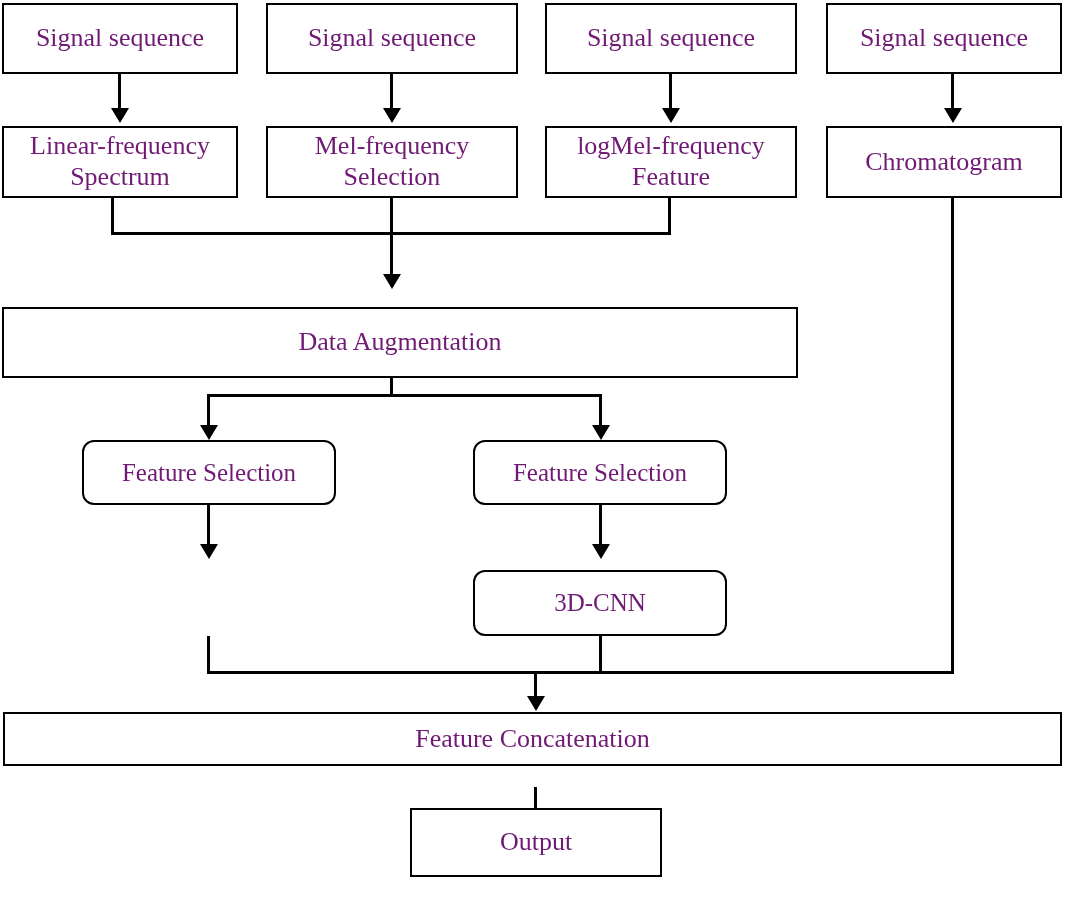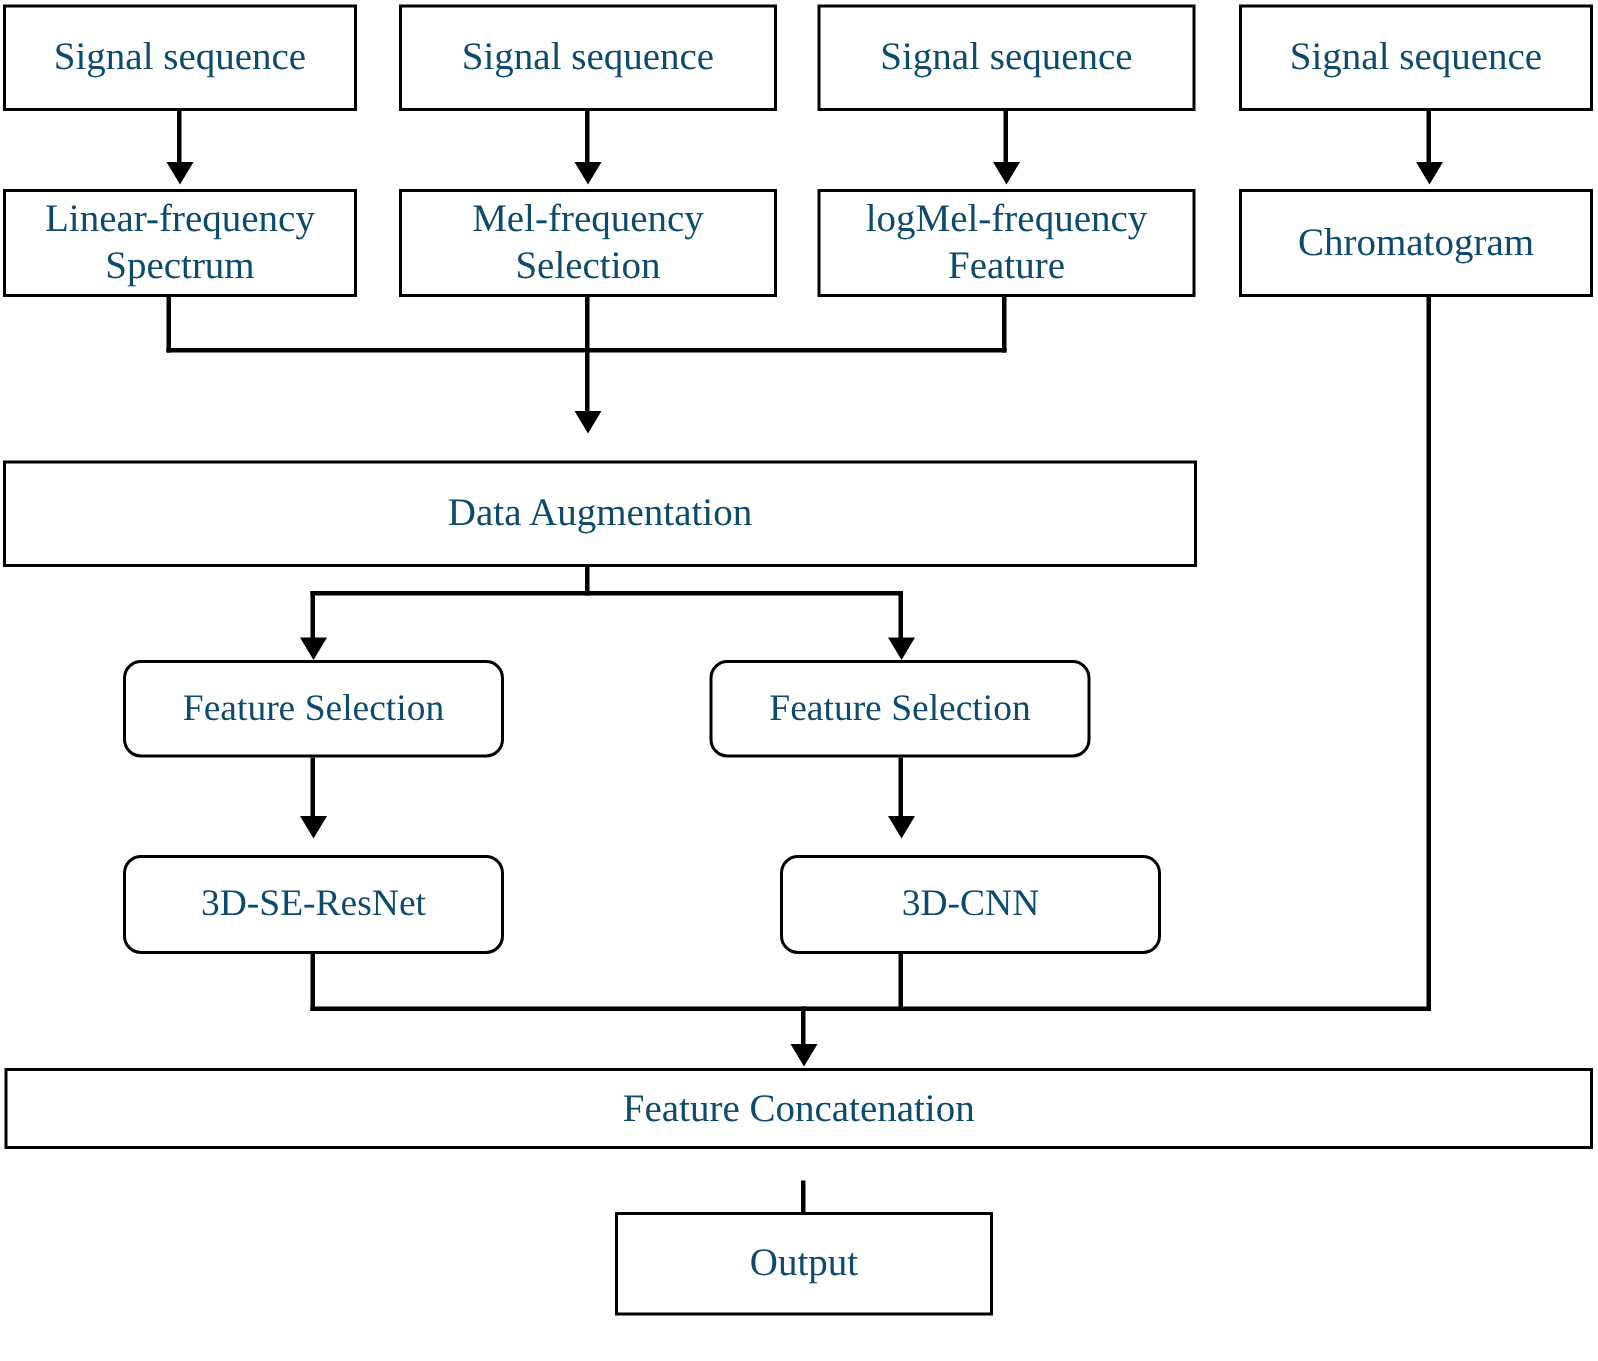--- a/index.html
+++ b/index.html
@@ -18,21 +18,21 @@
   }
   .node {
     position: absolute;
     box-sizing: border-box;
     border: 2.5px solid #000000;
     background: #ffffff;
     display: flex;
     align-items: center;
     justify-content: center;
     text-align: center;
-    color: #0c4a6e;
+    color: #701a75;
     font-size: 26px;
     line-height: 1.18;
     z-index: 3;
   }
   .node .label {
     display: block;
     padding: 0 6px;
     white-space: pre-line;
   }
   .node.small { font-size: 25px; border-radius: 12px; }
@@ -124,24 +124,21 @@
   </div>
   <div class="node small" style="left:473px; top:440px; width:254px; height:65px;">
     <span class="label">Feature Selection</span>
   </div>
 
   <div class="vline" style="left:207px; top:505px; height:46px;"></div>
   <div class="arrowhead" style="left:199.5px; top:544px;"></div>
   <div class="vline" style="left:599px; top:505px; height:46px;"></div>
   <div class="arrowhead" style="left:591.5px; top:544px;"></div>
 
-  <div class="node small" style="left:82px; top:570px; width:254px; height:66px;">
-    <span class="label">3D-SE-ResNet</span>
-  </div>
-  <div class="node small" style="left:473px; top:570px; width:254px; height:66px;margin-left:47px;">
+  <div class="node small" style="left:473px; top:570px; width:254px; height:66px;">
     <span class="label">3D-CNN</span>
   </div>
 
   <div class="vline" style="left:207px; top:636px; height:38px;"></div>
   <div class="vline" style="left:599px; top:636px; height:38px;"></div>
   <div class="hline" style="left:207px; top:671px; width:747px;"></div>
   <div class="vline" style="left:534px; top:671px; height:29px;"></div>
   <div class="arrowhead" style="left:526.5px; top:696px;"></div>
 
   <div class="node" style="left:3px; top:712px; width:1059px; height:54px;">

